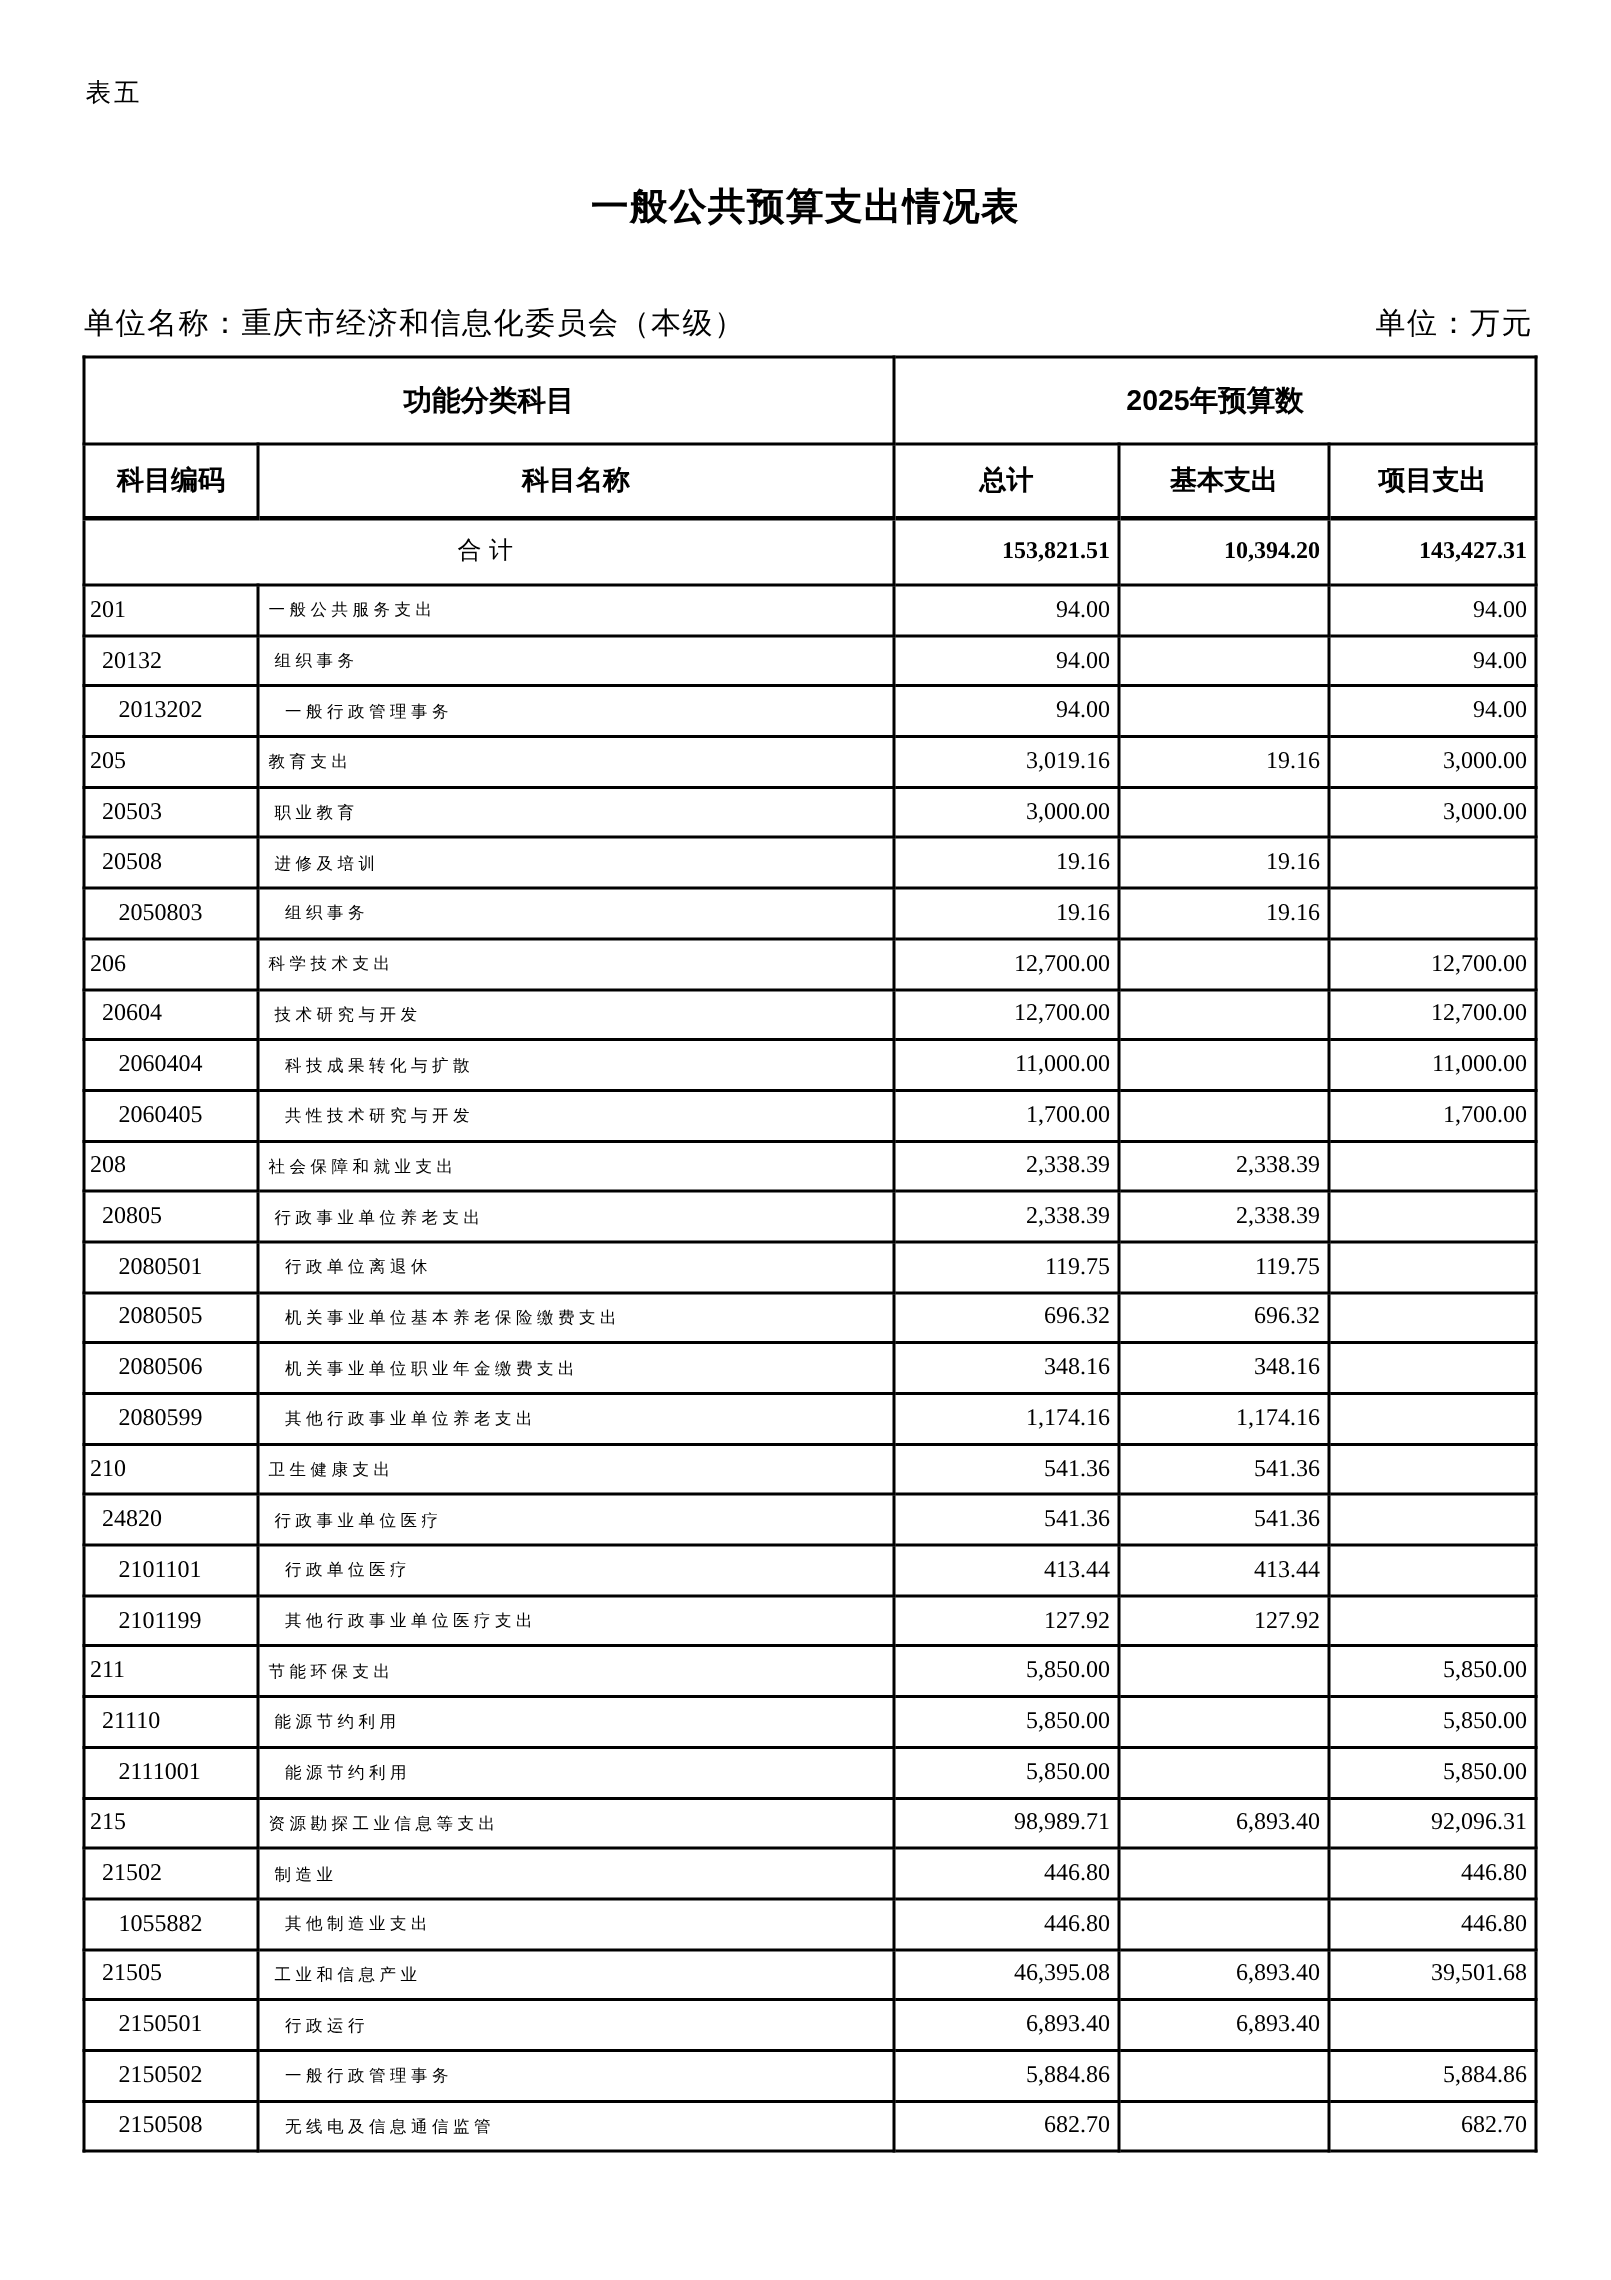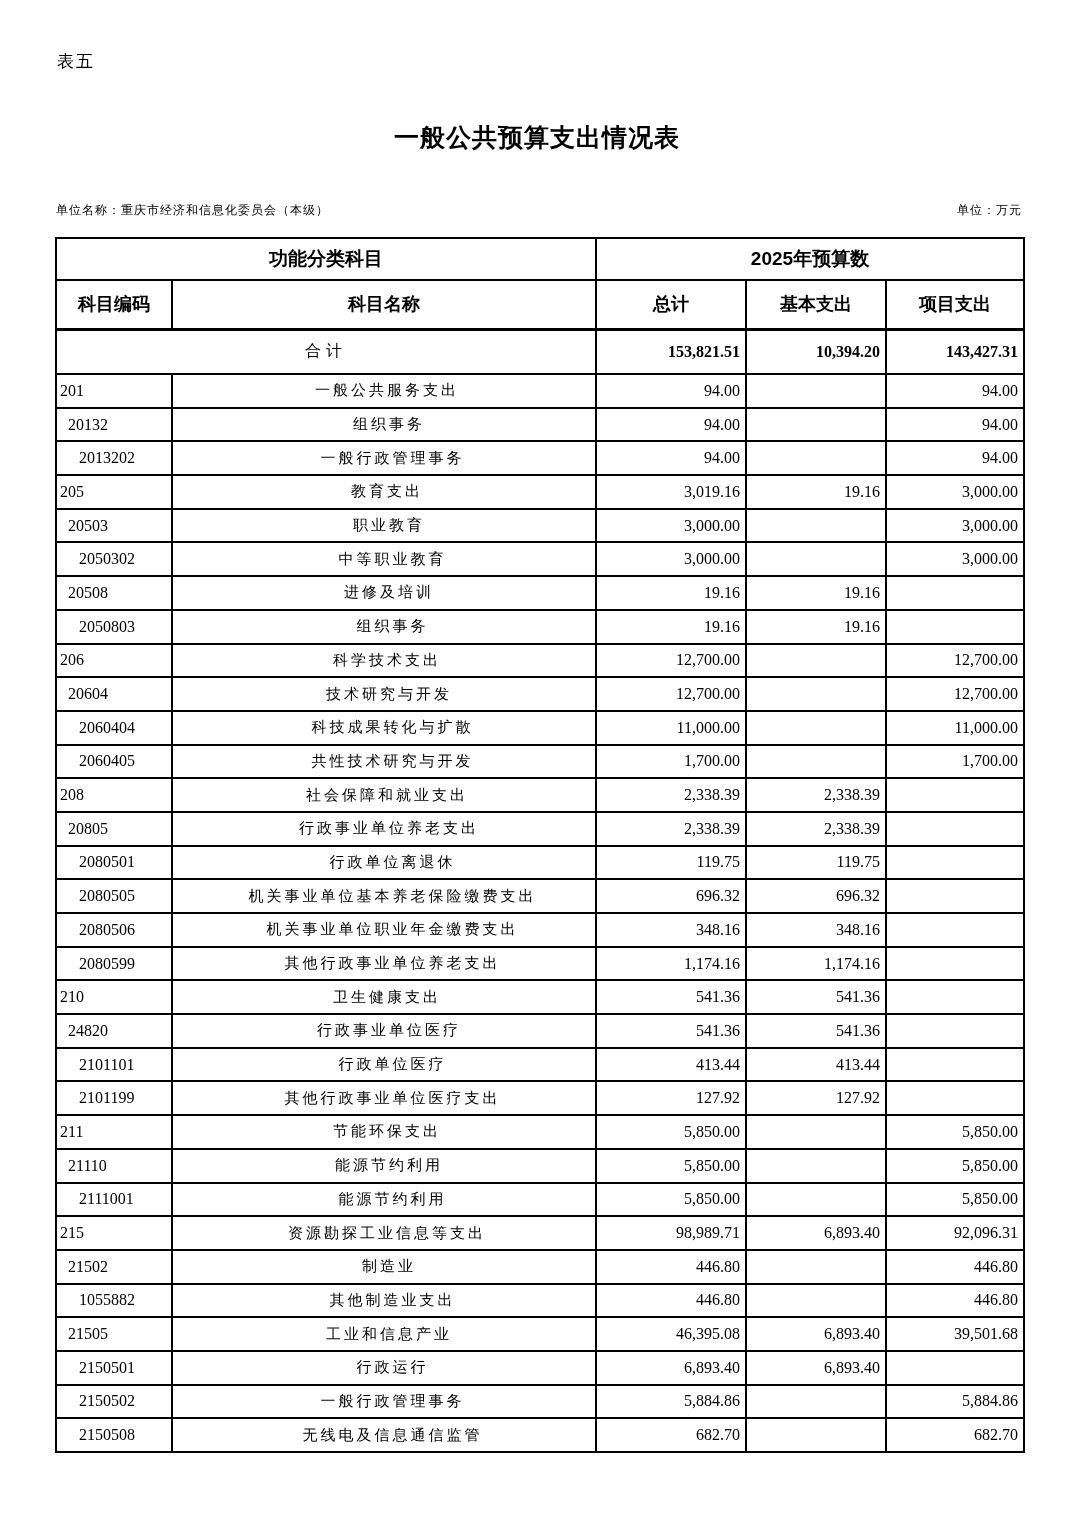--- a/index.html
+++ b/index.html
@@ -38,40 +38,40 @@
     letter-spacing: 1px;
   }
   .meta-row {
     position: absolute;
     left: 56px;
     right: 52px;
     top: 202px;
     display: flex;
     justify-content: space-between;
     align-items: flex-start;
-    font-size: 12px;
+    font-size: 20px;
     letter-spacing: 1px;
   }
   table.budget {
     position: absolute;
     left: 55px;
     top: 237px;
     width: 968px;
     border-collapse: collapse;
     table-layout: fixed;
     border: 2px solid #000;
   }
   .budget th, .budget td {
     border: 2px solid #000;
     padding: 0;
     overflow: hidden;
     white-space: nowrap;
     vertical-align: middle;
   }
-  .budget thead tr.h1 { height: 42px; }
+  .budget thead tr.h1 { height: 58px; }
   .budget thead tr.h2 { height: 49px; }
   .budget thead th {
     font-family: "Liberation Sans", sans-serif;
     font-weight: bold;
     text-align: center;
   }
   .budget tr.h1 th { font-size: 19px; }
   .budget tr.h2 th { font-size: 18px; border-bottom: 3px solid #000; }
   .budget tr.total-row { height: 45px; }
   .budget tr.total-row td { font-weight: bold; }
@@ -85,22 +85,22 @@
   .budget td.num {
     text-align: right;
     padding-right: 5px;
     font-size: 16px;
   }
   .budget td.code {
     text-align: left;
     font-size: 16px;
   }
   .budget td.name {
-    text-align: center;
-    font-size: 15px;
+    text-align: left;
+    font-size: 11px;
     letter-spacing: 3px;
   }
   .budget td.code.l1 { padding-left: 3px; }
   .budget td.code.l2 { padding-left: 11px; margin-left: 48px; }
   .budget td.code.l3 { padding-left: 22px; }
   .budget td.name.l1 { padding-left: 6px; }
   .budget td.name.l2 { padding-left: 10px; }
   .budget td.name.l3 { padding-left: 17px; }
 </style>
 </head>
@@ -174,27 +174,20 @@
           <td class="num">3,000.00</td>
         </tr>
         <tr class="data-row">
           <td class="code l2">20503</td>
           <td class="name l2">职业教育</td>
           <td class="num">3,000.00</td>
           <td class="num"></td>
           <td class="num">3,000.00</td>
         </tr>
         <tr class="data-row">
-          <td class="code l3">2050302</td>
-          <td class="name l3">中等职业教育</td>
-          <td class="num">3,000.00</td>
-          <td class="num"></td>
-          <td class="num">3,000.00</td>
-        </tr>
-        <tr class="data-row">
           <td class="code l2">20508</td>
           <td class="name l2">进修及培训</td>
           <td class="num">19.16</td>
           <td class="num">19.16</td>
           <td class="num"></td>
         </tr>
         <tr class="data-row">
           <td class="code l3">2050803</td>
           <td class="name l3">组织事务</td>
           <td class="num">19.16</td>

